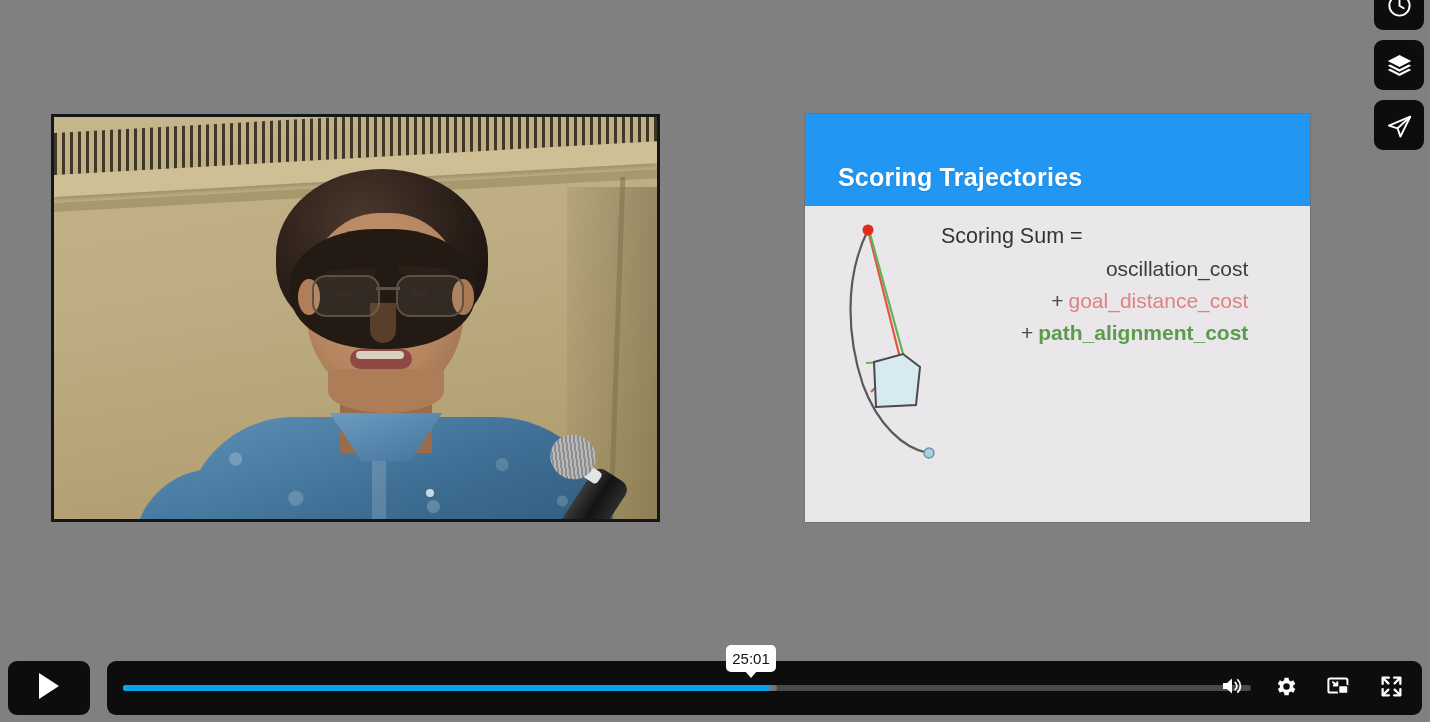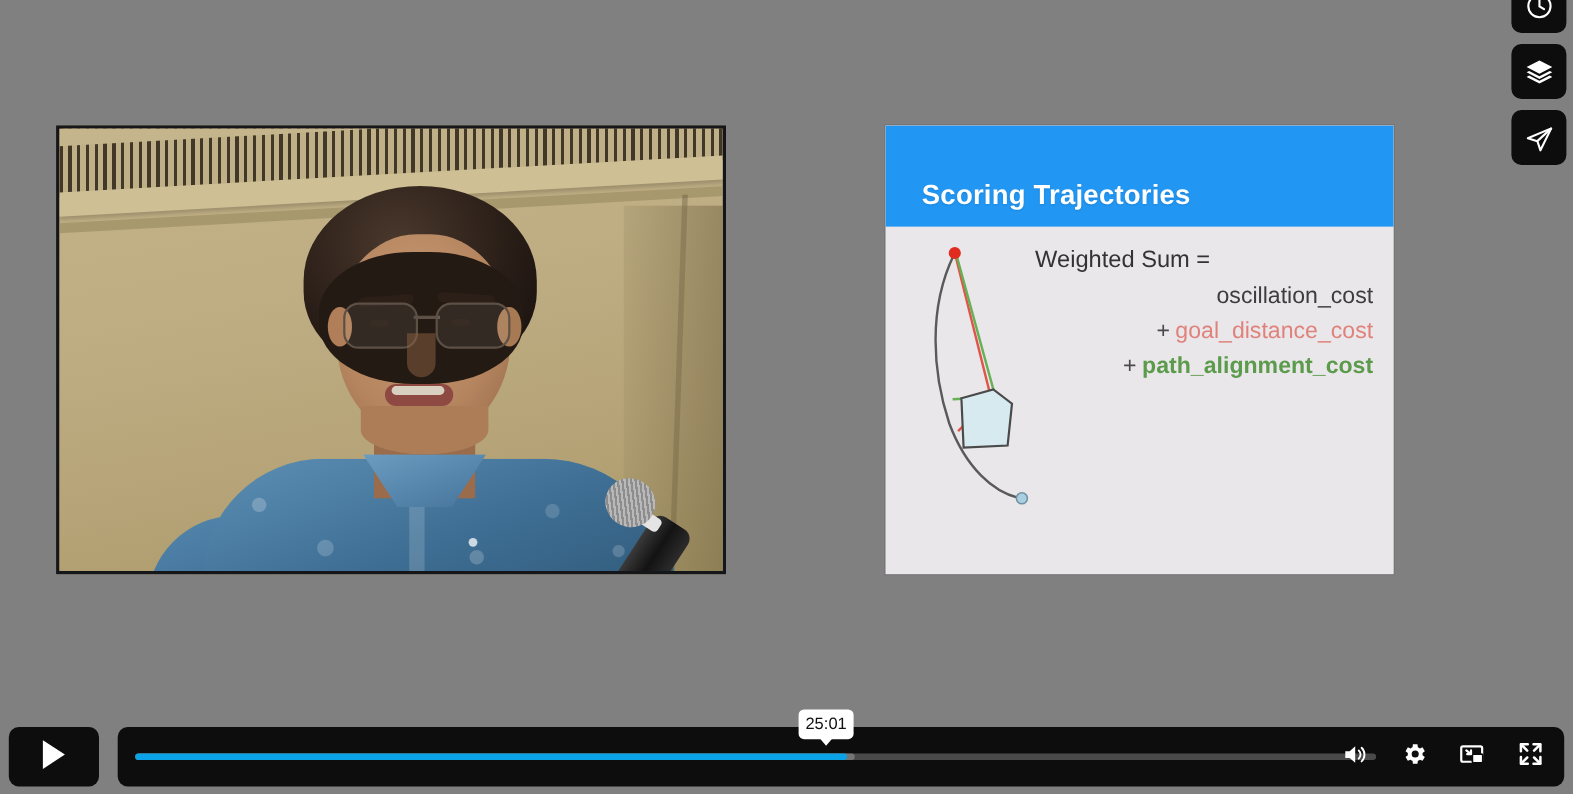--- a/index.html
+++ b/index.html
@@ -79,21 +79,21 @@
   .p-btn1{position:absolute;left:372px;top:372px;width:8px;height:8px;border-radius:50%;background:#cdd9e2;}
   
   .mic-head{position:absolute;left:496px;top:318px;width:46px;height:44px;border-radius:50%;
     background:repeating-linear-gradient(50deg,#b9b9b9 0 2px,#8d8d8d 2px 4px);transform:rotate(33deg);}
   .mic-ring{position:absolute;left:505px;top:344px;width:44px;height:13px;border-radius:4px;background:#e4e4e4;transform:rotate(33deg);}
   .mic-body{position:absolute;left:510px;top:350px;width:40px;height:110px;border-radius:10px;
     background:linear-gradient(90deg,#3a3a3a,#131313 50%,#2c2c2c);transform:rotate(33deg);}
 
   
   .slide{
-    position:absolute;left:805px;top:114px;width:462px;height:408px;background:#e9e7ea;
+    position:absolute;left:805px;top:114px;width:505px;height:408px;background:#e9e7ea;
     box-shadow:0 0 0 1px rgba(0,0,0,.10);overflow:hidden;text-decoration:underline;
   }
   .slide-header{height:92px;background:#2196f3;position:relative;}
   .slide-title{
     position:absolute;left:33px;bottom:14px;color:#fff;font-weight:bold;font-size:25px;
     letter-spacing:.2px;text-shadow:0 1px 2px rgba(0,0,0,.12);
   }
   .slide-body{position:relative;height:316px;}
   .eq{position:absolute;left:136px;top:14px;color:#3b3b3b;font-size:21px;line-height:32px;}
   .eq-head{font-size:21.5px;color:#333;margin-bottom:1px;}
@@ -185,21 +185,21 @@
       <svg class="traj" viewBox="0 0 125 265">
         <path d="M45 20 C20 70 25 130 40 175 C55 215 80 238 105 243" fill="none" stroke="#5a5a5a" stroke-width="2.2"></path>
         <path d="M45 20 L78 152 L48 182" fill="none" stroke="#e0554a" stroke-width="2.2"></path>
         <path d="M46 20 L82 151 L43 153" fill="none" stroke="#66b055" stroke-width="2.2"></path>
         <path d="M51 152 L80 144 L97 157 L93 195 L53 197 Z" fill="#d6eaf0" stroke="#4a4a4a" stroke-width="2"></path>
         <circle cx="45" cy="20" r="5.5" fill="#e02b1e"></circle>
         <circle cx="106" cy="243" r="5" fill="#a9cfe0" stroke="#6f93a4" stroke-width="1.4"></circle>
       </svg>
 
       <div class="eq">
-        <div class="eq-head">Weighted Sum =</div>
+        <div class="eq-head">Scoring Sum =</div>
         <div class="eq-line">
           <span class="op"></span><span class="c-dark">oscillation_cost</span>
         </div>
         <div class="eq-line">
           <span class="op">+</span><span class="c-red-faded">goal_distance_cost</span>
         </div>
         <div class="eq-line">
           <span class="op">+</span><span class="c-green">path_alignment_cost</span>
         </div>
       </div>

